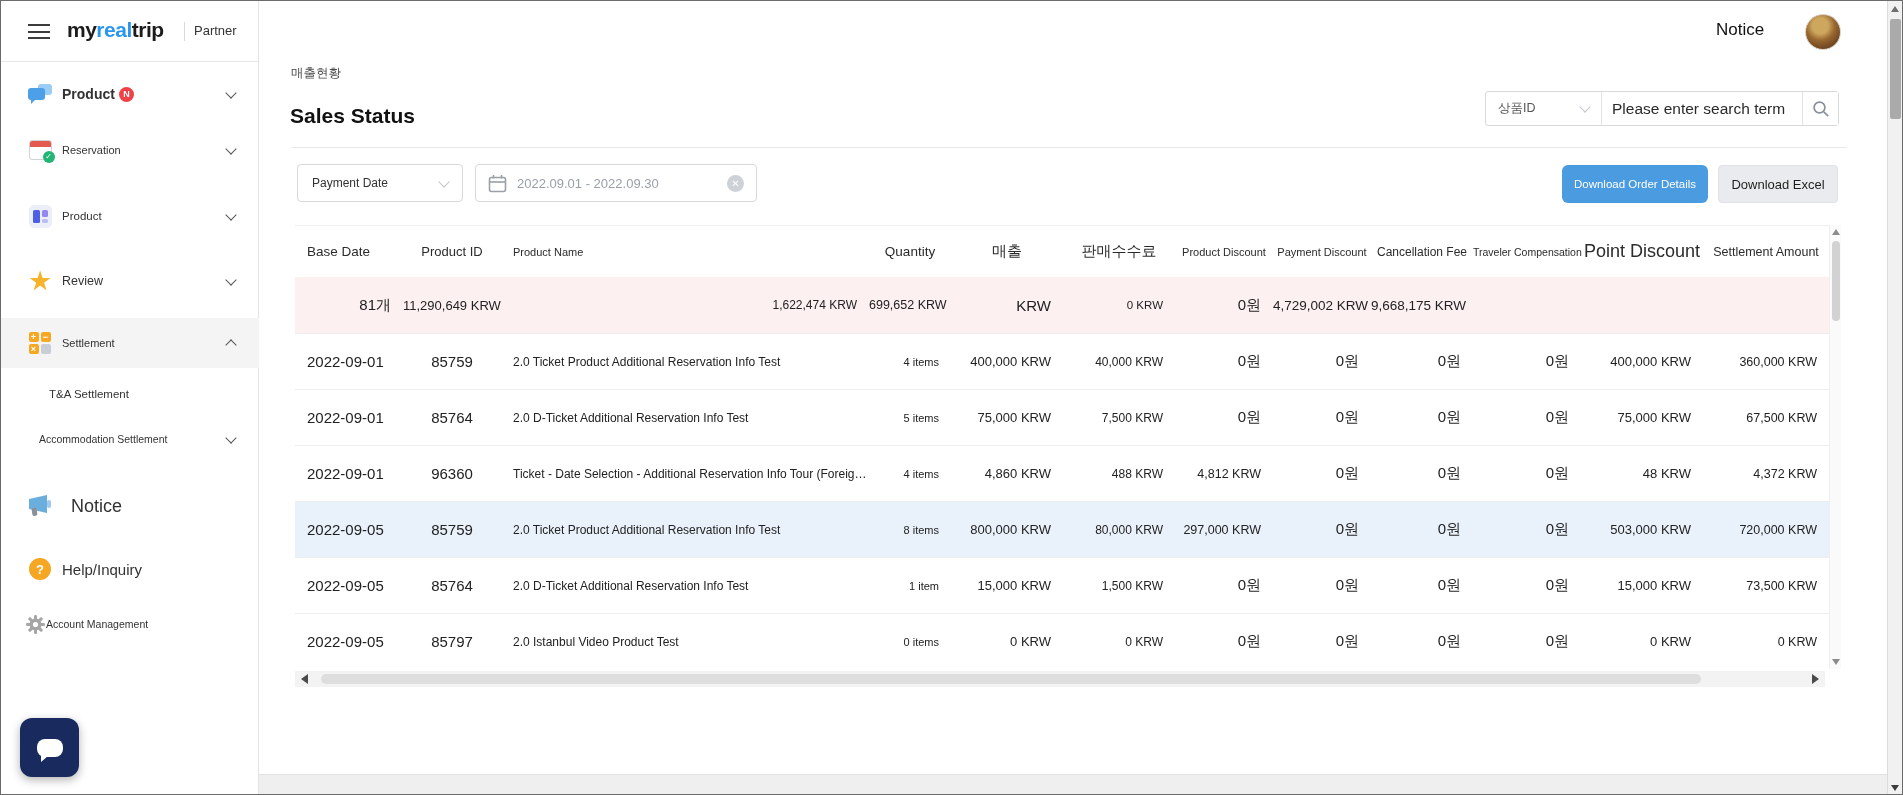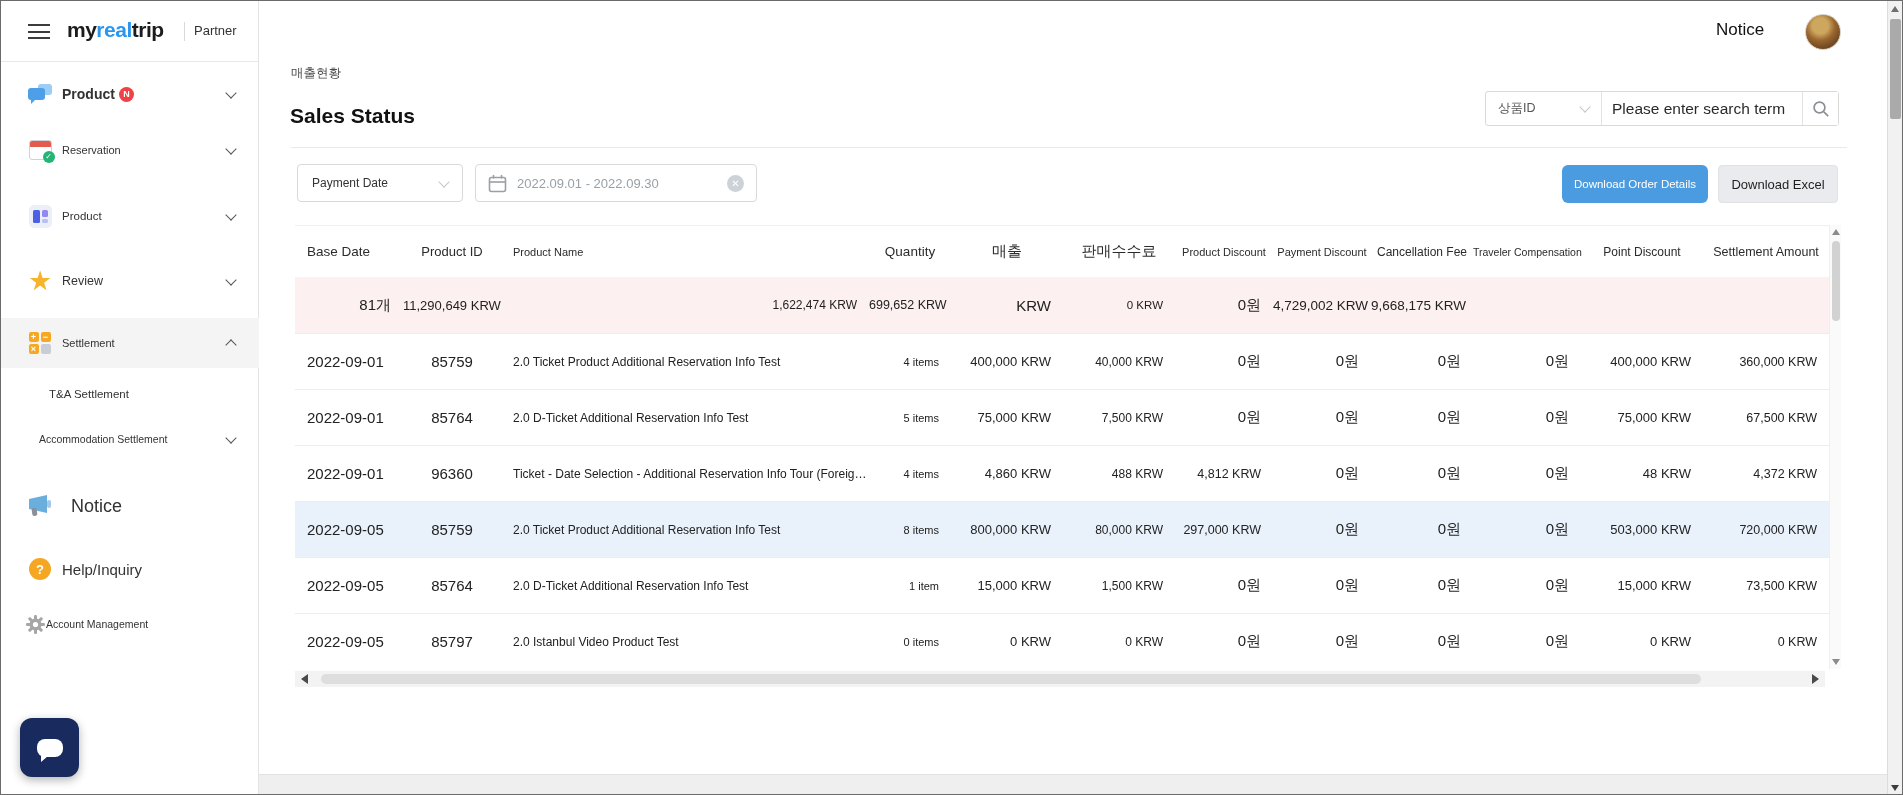--- a/index.html
+++ b/index.html
@@ -110,21 +110,21 @@
   .h0 { font-size:13.5px; text-align:left; padding-left:12px; }
   .h1 { font-size:13px; }
   .h2 { font-size:11px; text-align:left; padding-left:12px; }
   .h3 { font-size:13.5px; }
   .h4 { font-size:15px; }
   .h5 { font-size:15px; }
   .h6 { font-size:11px; }
   .h7 { font-size:11px; }
   .h8 { font-size:12px; }
   .h9 { font-size:10.5px; }
-  .h10 { font-size:12px; }
+  .h10 { font-size:18px; }
   .h11 { font-size:12.5px; }
 
   .t-row { height:56px; border-top:1px solid #ededed; }
   .t-row.total { background:#fdf0f1; border-top:none; }
   .t-row.hl { background:#e9f2fb; }
   .cell { white-space:nowrap; color:#222; }
   .c0 { font-size:15px; padding-left:12px; }
   .c1 { font-size:15px; text-align:center; }
   .c2 { font-size:12px; padding-left:12px; overflow:hidden; text-overflow:ellipsis; }
   .c3 { font-size:11px; text-align:right; padding-right:12px; }

